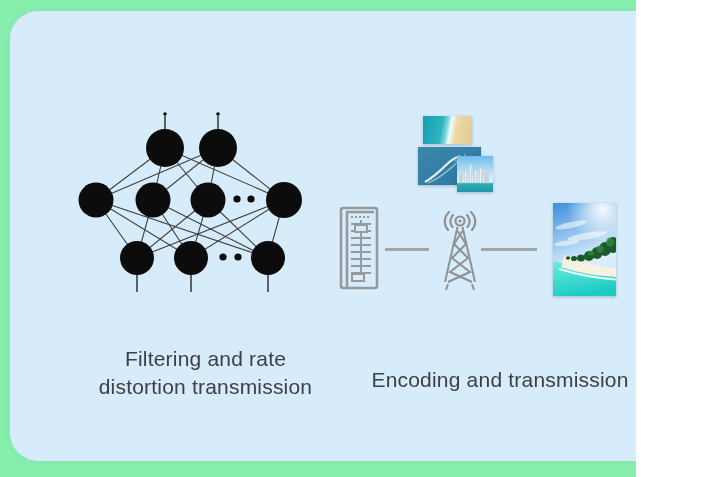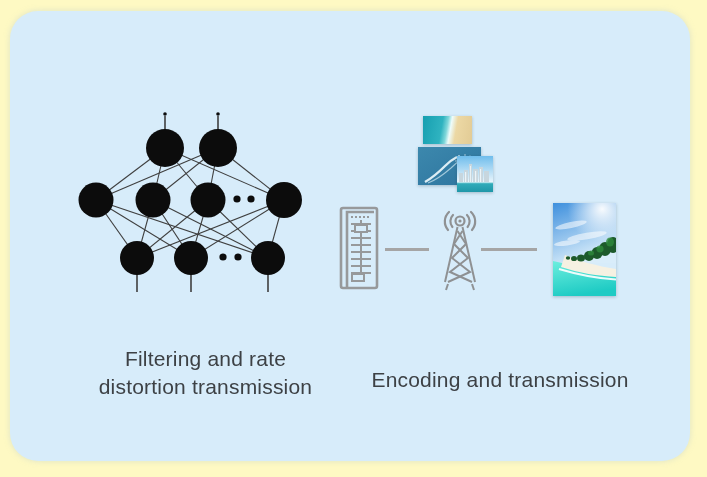--- a/index.html
+++ b/index.html
@@ -1,18 +1,18 @@
 <!DOCTYPE html>
 <html><head>
 <meta charset="utf-8">
 <style>
   html,body{margin:0;padding:0;background:#ffffff;}
   .stage{
-    position:relative;width:707px;height:477px;overflow:hidden;
-    font-family:"Liberation Sans", sans-serif;background:#fef9c3;
+    position:relative;width:636px;height:477px;overflow:hidden;
+    font-family:"Liberation Sans", sans-serif;background:#86efac;
   }
   .card{
     position:absolute;left:10px;top:11px;width:680px;height:450px;
     background:#d7ecfa;border-radius:28px;
     box-shadow:0 0 6px rgba(160,190,210,.35);
   }
   svg{display:block;}
   .abs{position:absolute;}
   .caption{
     position:absolute;color:#3d4145;font-size:21px;line-height:28px;

